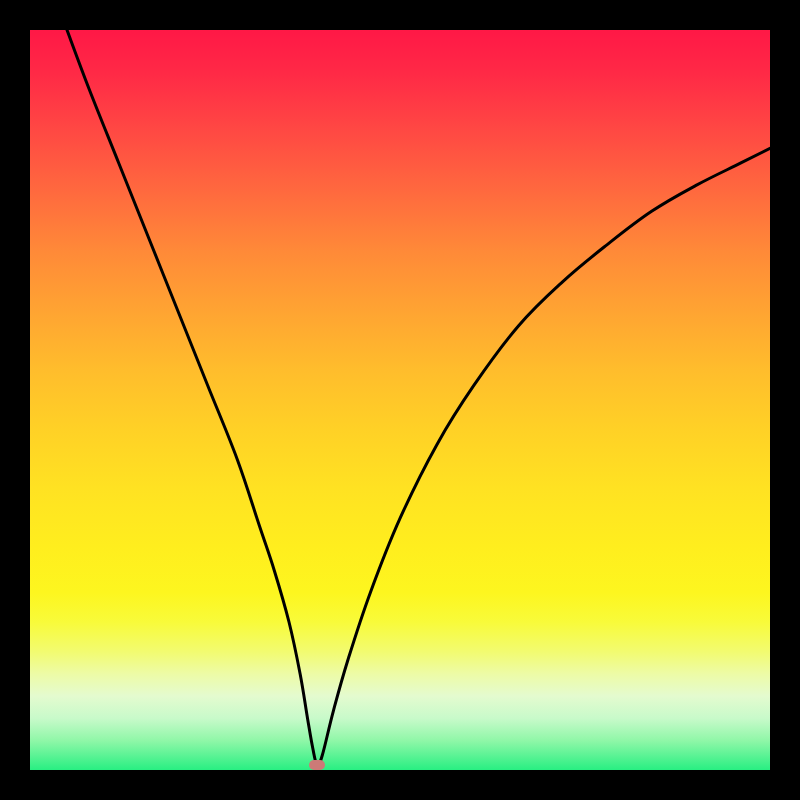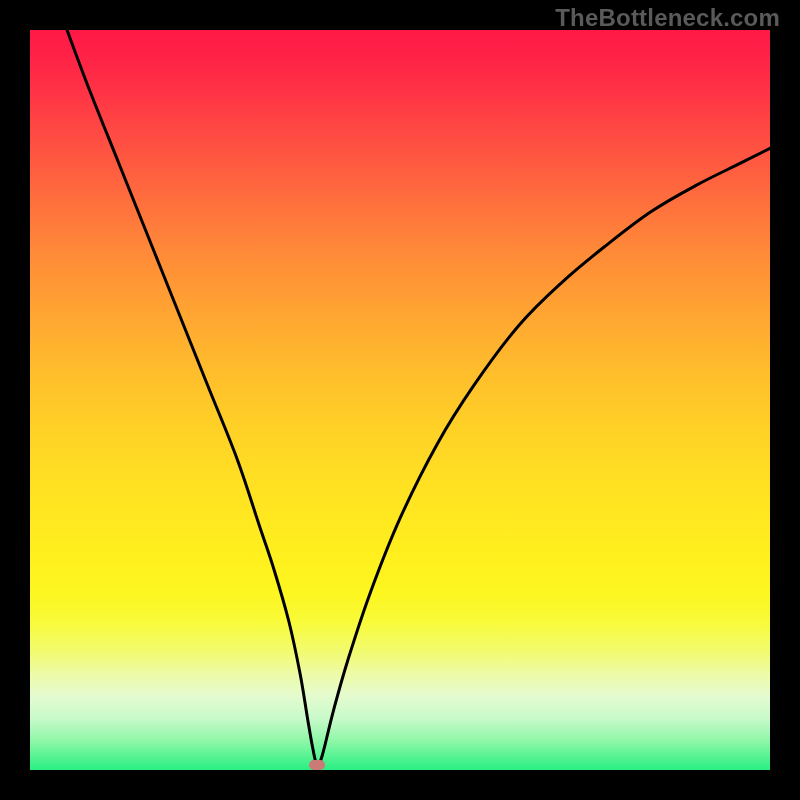--- a/index.html
+++ b/index.html
@@ -66,21 +66,20 @@
     border-radius: 5px;
     background: #cc7a77;
     transform: translate(-50%, -50%);
     z-index: 3;
   }
 </style>
 </head>
 <body>
 
 <div class="frame">
-  <div class="watermark">TheBottleneck.com</div>
   <div class="plot-area">
     <div class="gradient-bg"></div>
     <svg class="curve" viewBox="0 0 740 740" preserveAspectRatio="none">
       <path id="curve-path" d="M 37 0 C 40.996 10.655999999999988 49.876000000000005 35.223999999999926 59.2 59.19999999999993 C 68.524 83.17599999999993 78.14399999999999 106.56000000000003 88.8 133.20000000000005 C 99.456 159.84000000000006 107.744 180.56000000000006 118.4 207.20000000000005 C 129.056 233.84000000000003 137.344 254.56 148 281.2 C 158.656 307.84 166.944 328.56 177.6 355.2 C 188.256 381.84 197.876 403.892 207.20000000000002 429.2 C 216.52400000000003 454.508 222.74 475.81999999999994 229.4 495.79999999999995 C 236.06 515.78 238.872 522.884 244.20000000000002 540.2 C 249.52800000000002 557.5160000000001 254.33800000000002 573.352 259 592 C 263.662 610.648 266.77 626.4839999999999 270.09999999999997 643.8 C 273.42999999999995 661.116 275.2356 674.88 277.5 688.2 C 279.7644 701.5200000000001 280.9484 709.4083999999999 282.68 717.8 C 284.4116 726.1916 285.38839999999993 733.488 287.11999999999995 734.82 C 288.85159999999996 736.152 289.3696 734.9236000000001 292.3 725.2 C 295.23040000000003 715.4764 298.738 698.116 303.4 680.8 C 308.06199999999995 663.4839999999999 311.53999999999996 650.312 318.2 629 C 324.86 607.688 331.076 587.708 340.40000000000003 562.4 C 349.72400000000005 537.092 358.012 515.04 370 488.4 C 381.988 461.76 393.68000000000006 438.376 407.00000000000006 414.4 C 420.32000000000005 390.424 429.348 376.512 444 355.2 C 458.652 333.888 472.41600000000005 314.648 488.40000000000003 296 C 504.384 277.352 516.8159999999999 266.25199999999995 532.8 251.59999999999997 C 548.784 236.94799999999998 561.216 227.25400000000002 577.2 214.60000000000002 C 593.1840000000001 201.94600000000003 605.616 191.95599999999996 621.6 181.29999999999995 C 637.5840000000001 170.64399999999995 650.016 164.05799999999996 666 155.39999999999998 C 681.984 146.742 697.0799999999999 139.86000000000004 710.4 133.20000000000005 C 723.72 126.54000000000005 734.672 121.064 740 118.39999999999998" fill="none" stroke-width="3" stroke-linecap="round" stroke-linejoin="round" stroke="#000000"></path>
     </svg>
     <div class="minimum-dot" id="min-dot" style="left: 287.12px; top: 734.82px; background: rgb(204, 122, 119);"></div>
   </div>
 </div>
 
 </body></html>

